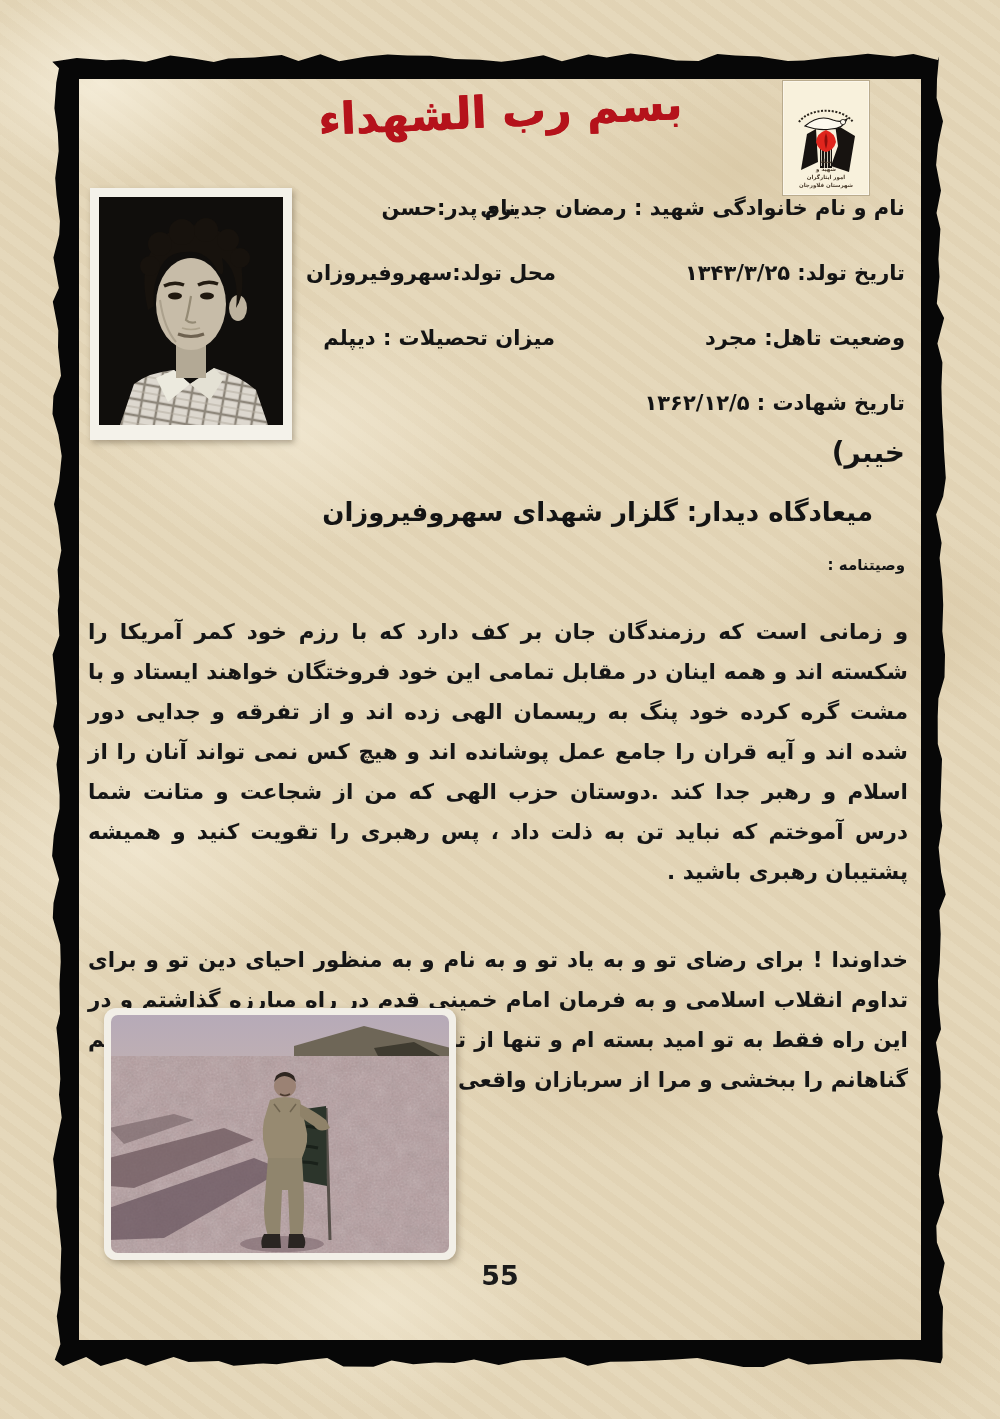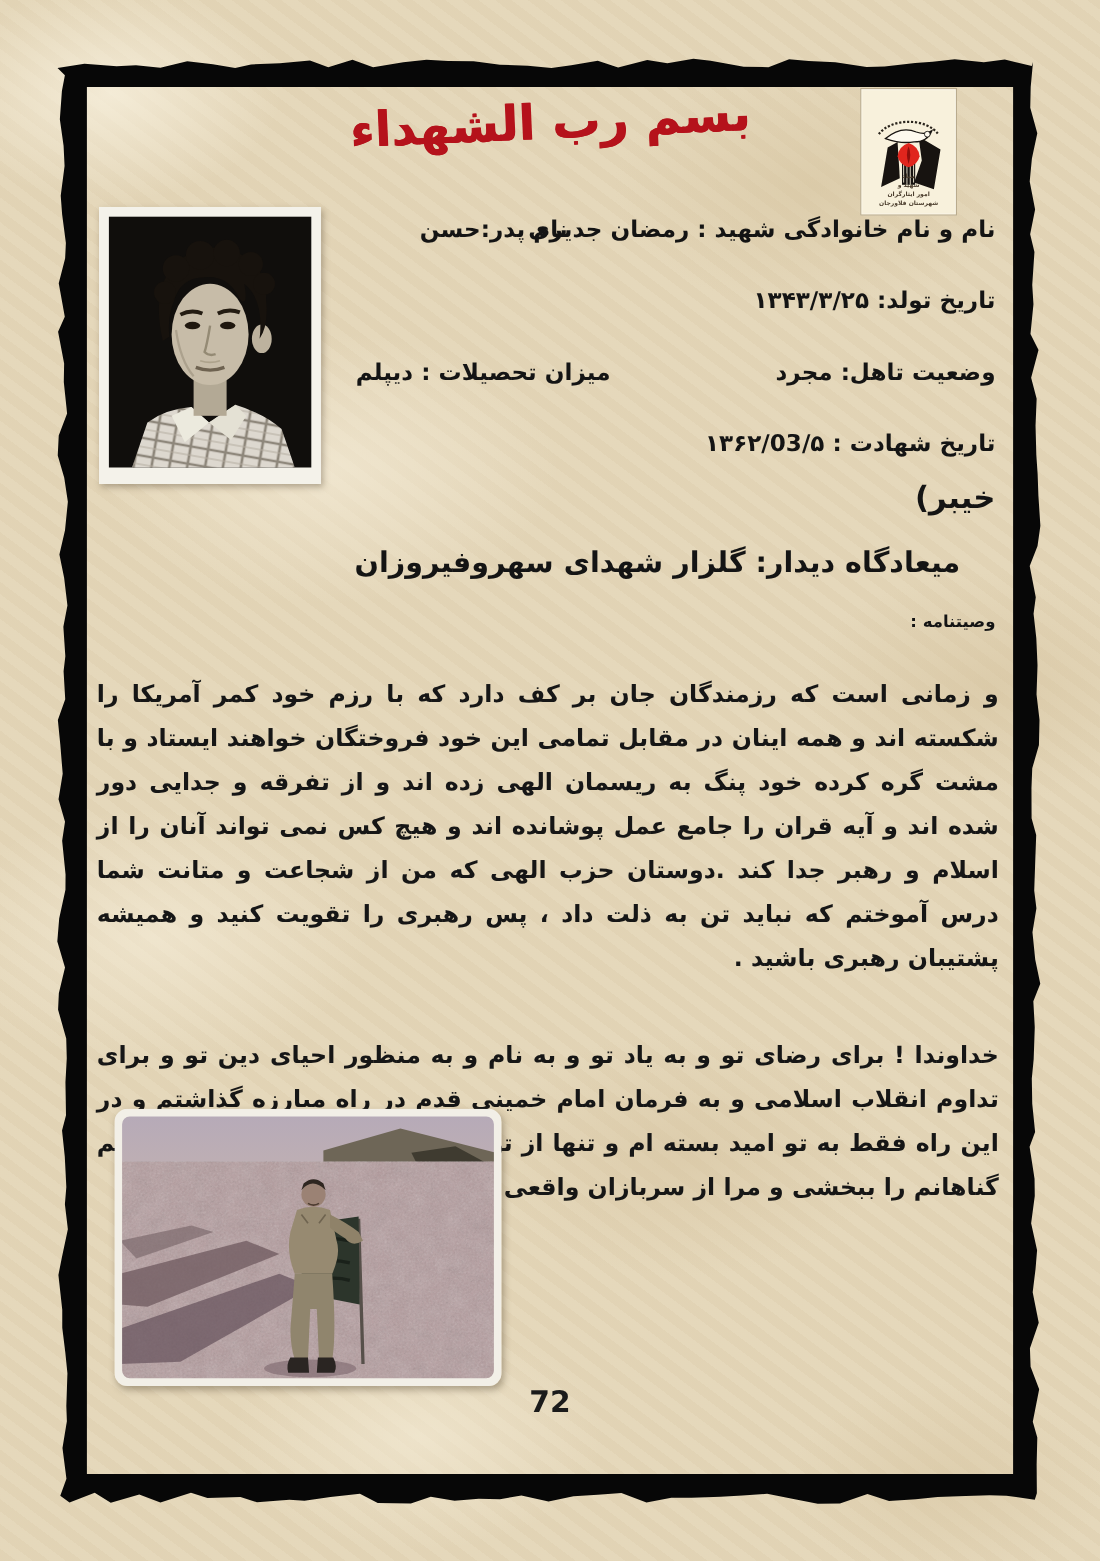--- a/index.html
+++ b/index.html
@@ -131,27 +131,28 @@
       <path d="M92,140 Q101,143 110,140" stroke="#a2977f" stroke-width="1.5" fill="none" opacity="0.7"></path>
     </svg>
   </div>
 
   <div class="inforow r1">
     <span class="f1">نام و نام خانوادگی شهید :  رمضان جدیری</span>
     <span class="f2">نام پدر:حسن</span>
   </div>
   <div class="inforow r2">
     <span class="f1">تاریخ تولد: ۱۳۴۳/۳/۲۵</span>
+    <span class="f2">محل تولد:سهروفیروزان</span>
   </div>
   <div class="inforow r3">
     <span class="f1">وضعیت تاهل:  مجرد</span>
     <span class="f2">میزان تحصیلات :  دیپلم</span>
   </div>
   <div class="inforow r4">
-    <span class="f1">تاریخ شهادت :  ۱۳۶۲/03/۵</span>
+    <span class="f1">تاریخ شهادت :  ۱۳۶۲/۱۲/۵</span>
   </div>
   <div class="r4b">خیبر)</div>
   <div class="meeting">میعادگاه دیدار: گلزار شهدای سهروفیروزان</div>
   <div class="will-label">وصیتنامه :</div>
 
   <div class="will">
     <p>و زمانی است که رزمندگان جان بر کف دارد که با رزم خود کمر آمریکا را شکسته اند و همه اینان در مقابل تمامی این خود فروختگان خواهند ایستاد و با مشت گره کرده خود پنگ به ریسمان الهی زده اند و از تفرقه و جدایی دور شده اند و آیه قران را جامع عمل پوشانده اند و هیچ کس نمی تواند آنان را از اسلام و رهبر جدا کند .دوستان حزب الهی که من از شجاعت و متانت شما درس آموختم که نباید تن به ذلت داد ، پس رهبری را تقویت کنید و همیشه پشتیبان رهبری باشید .</p>
     <p>خداوندا ! برای رضای تو و به یاد تو و به نام و به منظور احیای دین تو و برای تداوم انقلاب اسلامی و به فرمان امام خمینی قدم در راه مبارزه گذاشتم و در این راه فقط به تو امید بسته ام و تنها از تو یاری می طلبم . از تو می خواهم گناهانم را ببخشی و مرا از سربازان واقعی امام زمان (عج) قرار دهی.</p>
   </div>
 
@@ -199,15 +200,15 @@
         <path d="M196,96 Q212,104 222,112 L226,120 Q216,126 210,118 Q200,112 196,108 Z" fill="#8f8269"></path>
         <path d="M164,150 L160,200 Q160,216 164,228 L176,228 L178,182 L184,182 L186,228 L198,228 Q202,206 198,150 Z" fill="#90856d"></path>
         <path d="M160,226 L176,226 L177,240 L158,240 Q156,232 160,226 Z" fill="#2a2522"></path>
         <path d="M185,226 L199,226 Q203,234 200,240 L184,240 Z" fill="#2a2522"></path>
         <path d="M170,96 L176,104 M192,96 L186,104" stroke="#6f6450" stroke-width="1.5"></path>
       </g>
       <rect x="5" y="5" width="342" height="242" rx="9" fill="none" stroke="#f2efe7" stroke-width="4"></rect>
     </svg>
   </div>
 
-  <div class="page-number">72</div>
+  <div class="page-number">55</div>
 
 </div>
 
 </body></html>

